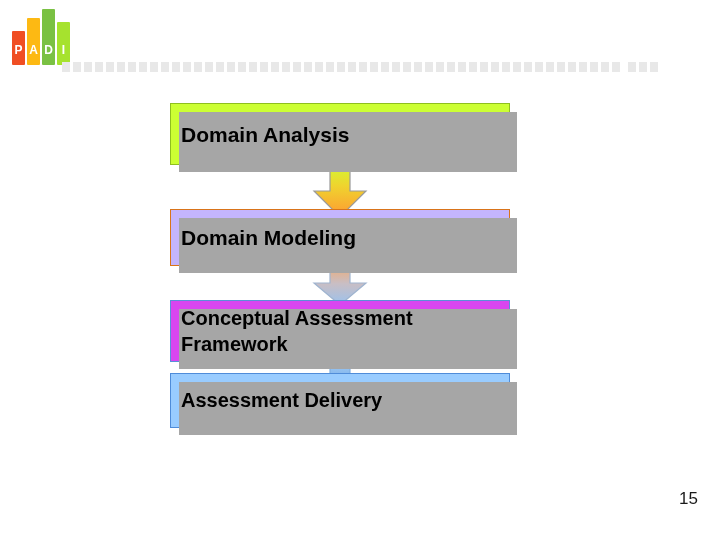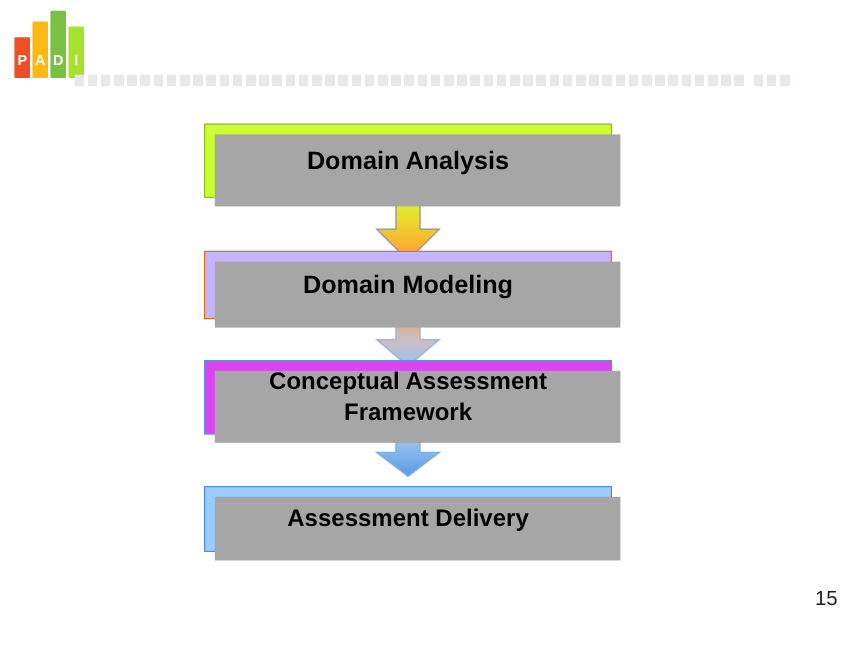--- a/index.html
+++ b/index.html
@@ -101,21 +101,21 @@
   }
 
   .node {
     position: absolute;
     left: 170px;
     width: 340px;
     box-sizing: border-box;
     display: flex;
     align-items: center;
     justify-content: center;
-    text-align: center;
+    text-align: left;
     font-family: "Liberation Sans", sans-serif;
     font-weight: bold;
     color: #000000;
     z-index: 3;
   }
   .node .node-shadow {
     position: absolute;
     left: 8px;
     top: 8px;
     right: -8px;
@@ -149,21 +149,21 @@
   }
   #node-caf {
     top: 300px;
     height: 62px;
     background: #d946ef;
     border: 1.5px solid #5A8FD8;
     font-size: 20px;
     line-height: 26px;
   }
   #node-assessment-delivery {
-    top: 405px;
+    top: 373px;
     height: 55px;
     background: #99CCFF;
     border: 1.5px solid #4F8CD9;
     font-size: 20px;
     line-height: 25px;
   }
 
   
   .arrow {
     position: absolute;

